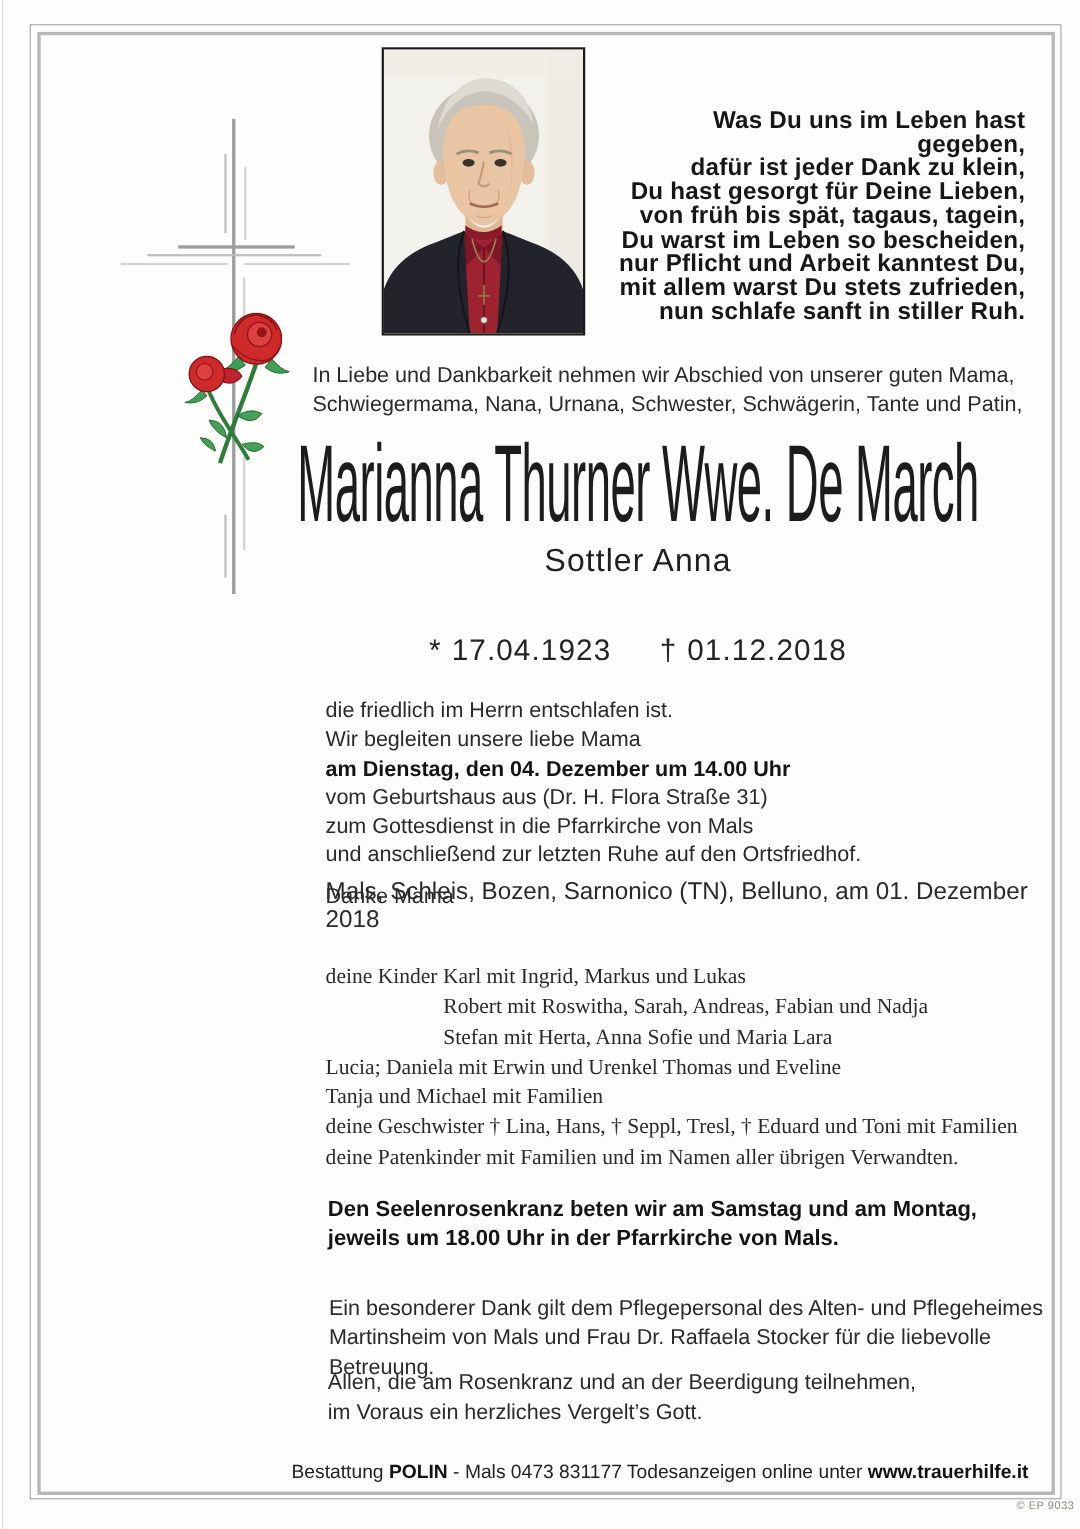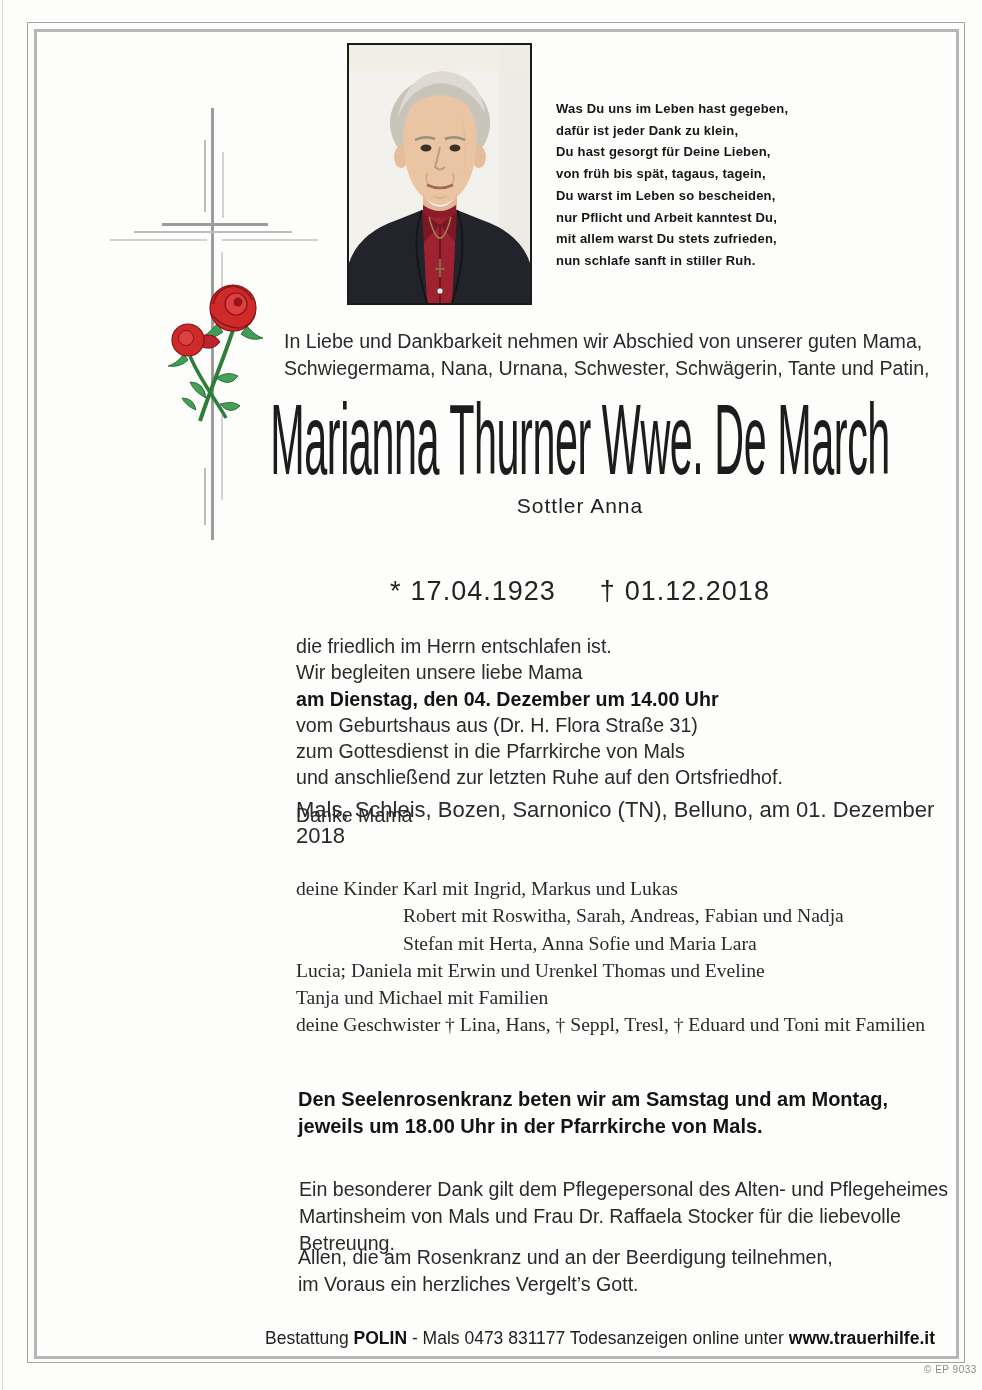--- a/index.html
+++ b/index.html
@@ -29,37 +29,37 @@
     border:2px solid #1b1b1b; background:#f3f1eb; overflow:hidden;
   }
   .photo svg { display:block; }
 
   
   .roses { left:160px; top:278px; width:134px; height:150px; }
 
   
   .poem {
     left:556px; top:98px; width:376px;
-    text-align:left; font-weight:bold;
-    font-size:13px; line-height:21.7px;
+    text-align:right; font-weight:bold;
+    font-size:22px; line-height:21.7px;
     letter-spacing:.2px; color:#161616;
   }
   .intro { left:284px; top:328px; width:660px; font-size:19.6px; line-height:27.4px; color:#2a2a2a; }
 
   .name-row {
     left:230px; top:386px; width:700px; height:108px;
     display:flex; align-items:center; justify-content:center;
   }
   .name-text {
     font-size:88px; line-height:1; white-space:nowrap;
     transform:scale(0.47,1.13); color:#1c1c1c; letter-spacing:-1px;
   }
   .maiden {
     left:230px; top:494px; width:700px; text-align:center;
-    font-size:21px; letter-spacing:1px; color:#202020;
+    font-size:29px; letter-spacing:1px; color:#202020;
   }
   .dates {
     left:230px; top:576px; width:700px;
     display:flex; justify-content:center; gap:44px;
     font-size:27px; letter-spacing:1px; color:#232323;
   }
   .dates .sym { margin-right:9px; }
 
   .announcement { left:296px; top:633px; width:650px; font-size:19.6px; line-height:26.3px; color:#2a2a2a; }
   .announcement .bold { font-weight:bold; color:#141414; }
@@ -203,20 +203,21 @@
 <div class="abs places">Mals, Schleis, Bozen, Sarnonico (TN), Belluno, am 01. Dezember 2018</div>
 <div class="abs danke">Danke Mama</div>
 
 <div class="abs family">
   <div>deine Kinder Karl mit Ingrid, Markus und Lukas</div>
   <div class="indent">Robert mit Roswitha, Sarah, Andreas, Fabian und Nadja</div>
   <div class="indent">Stefan mit Herta, Anna Sofie und Maria Lara</div>
   <div>Lucia; Daniela mit Erwin und Urenkel Thomas und Eveline</div>
   <div>Tanja und Michael mit Familien</div>
   <div>deine Geschwister † Lina, Hans, † Seppl, Tresl, † Eduard und Toni mit Familien</div>
+  <div>deine Patenkinder mit Familien und im Namen aller übrigen Verwandten.</div>
 </div>
 
 <div class="abs rosary">
   <div>Den Seelenrosenkranz beten wir am Samstag und am Montag,</div>
   <div>jeweils um 18.00 Uhr in der Pfarrkirche von Mals.</div>
 </div>
 
 <div class="abs care">
   <div>Ein besonderer Dank gilt dem Pflegepersonal des Alten- und Pflegeheimes</div>
   <div>Martinsheim von Mals und Frau Dr. Raffaela Stocker für die liebevolle Betreuung.</div>

